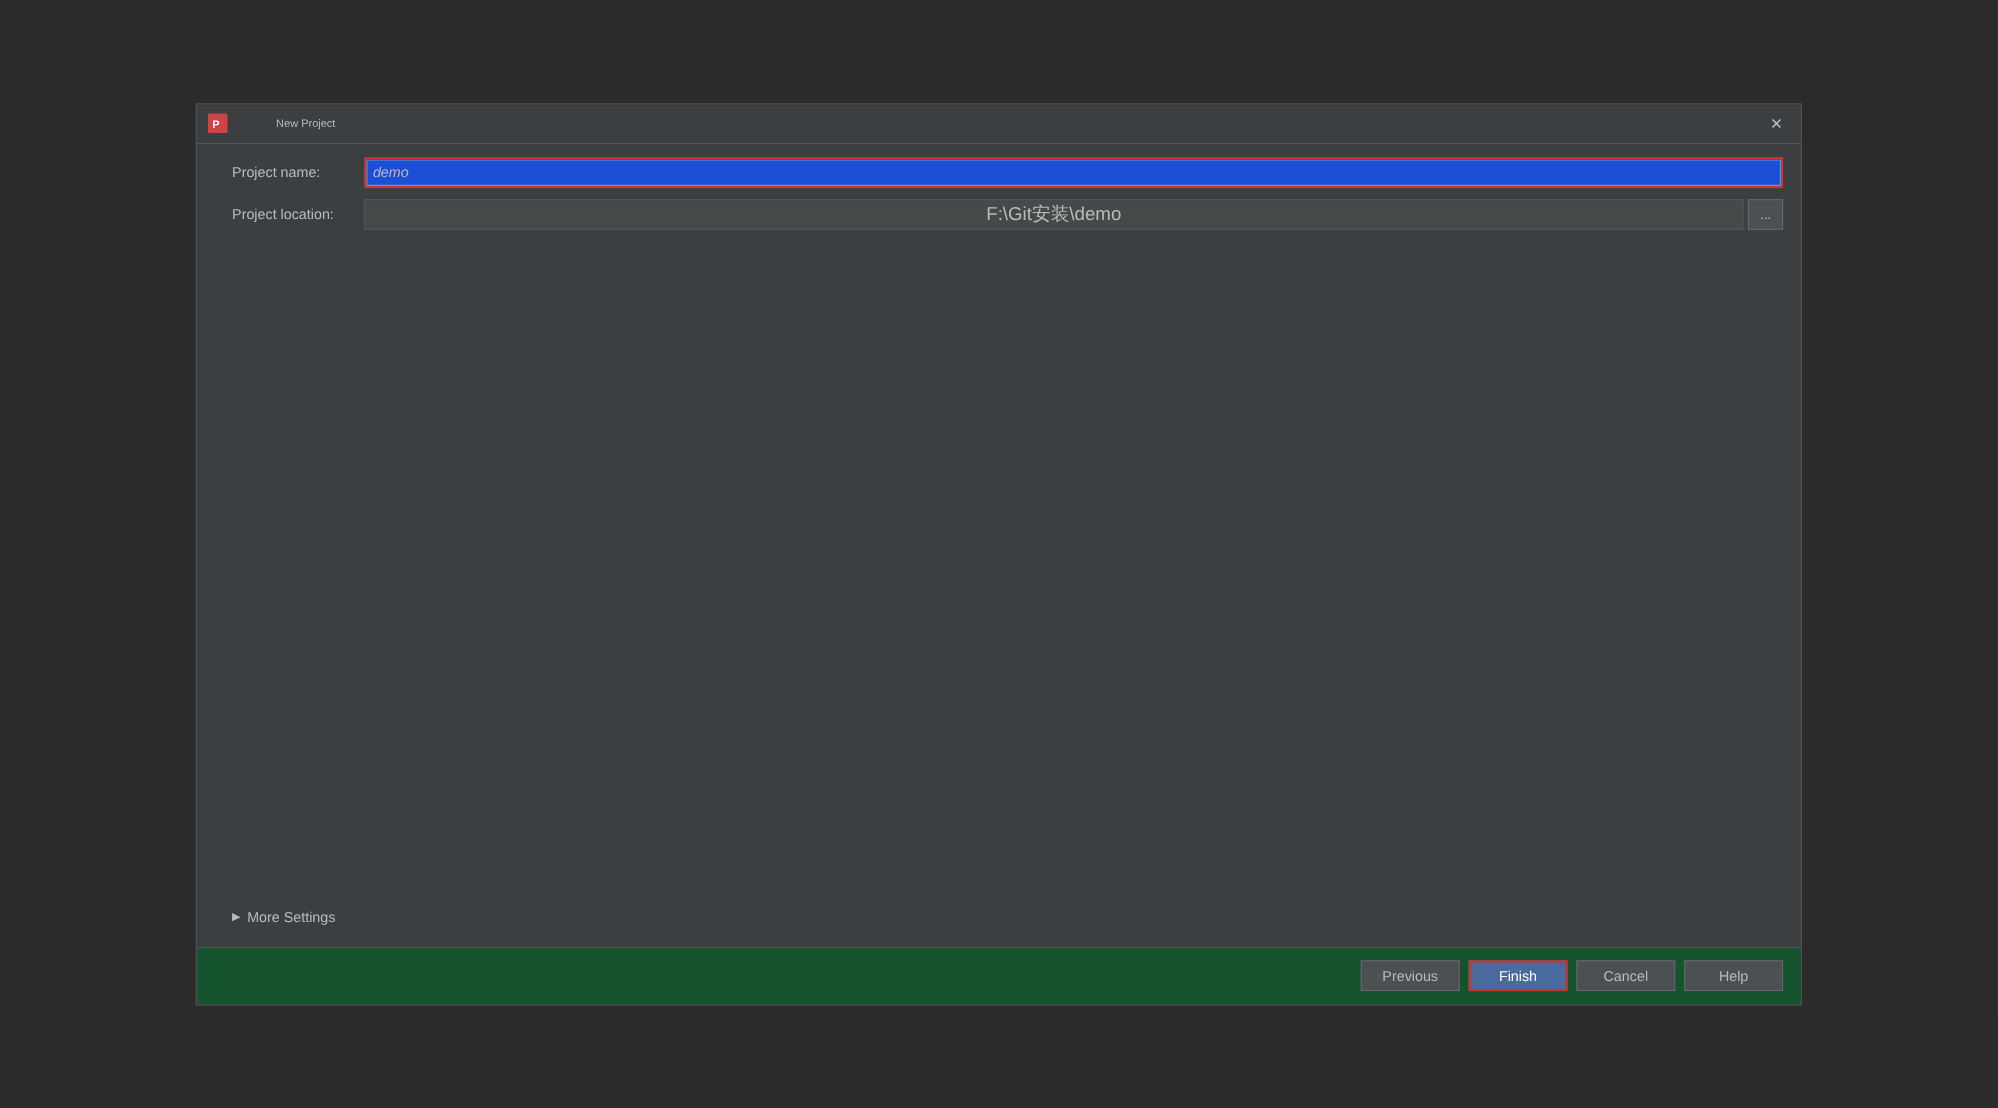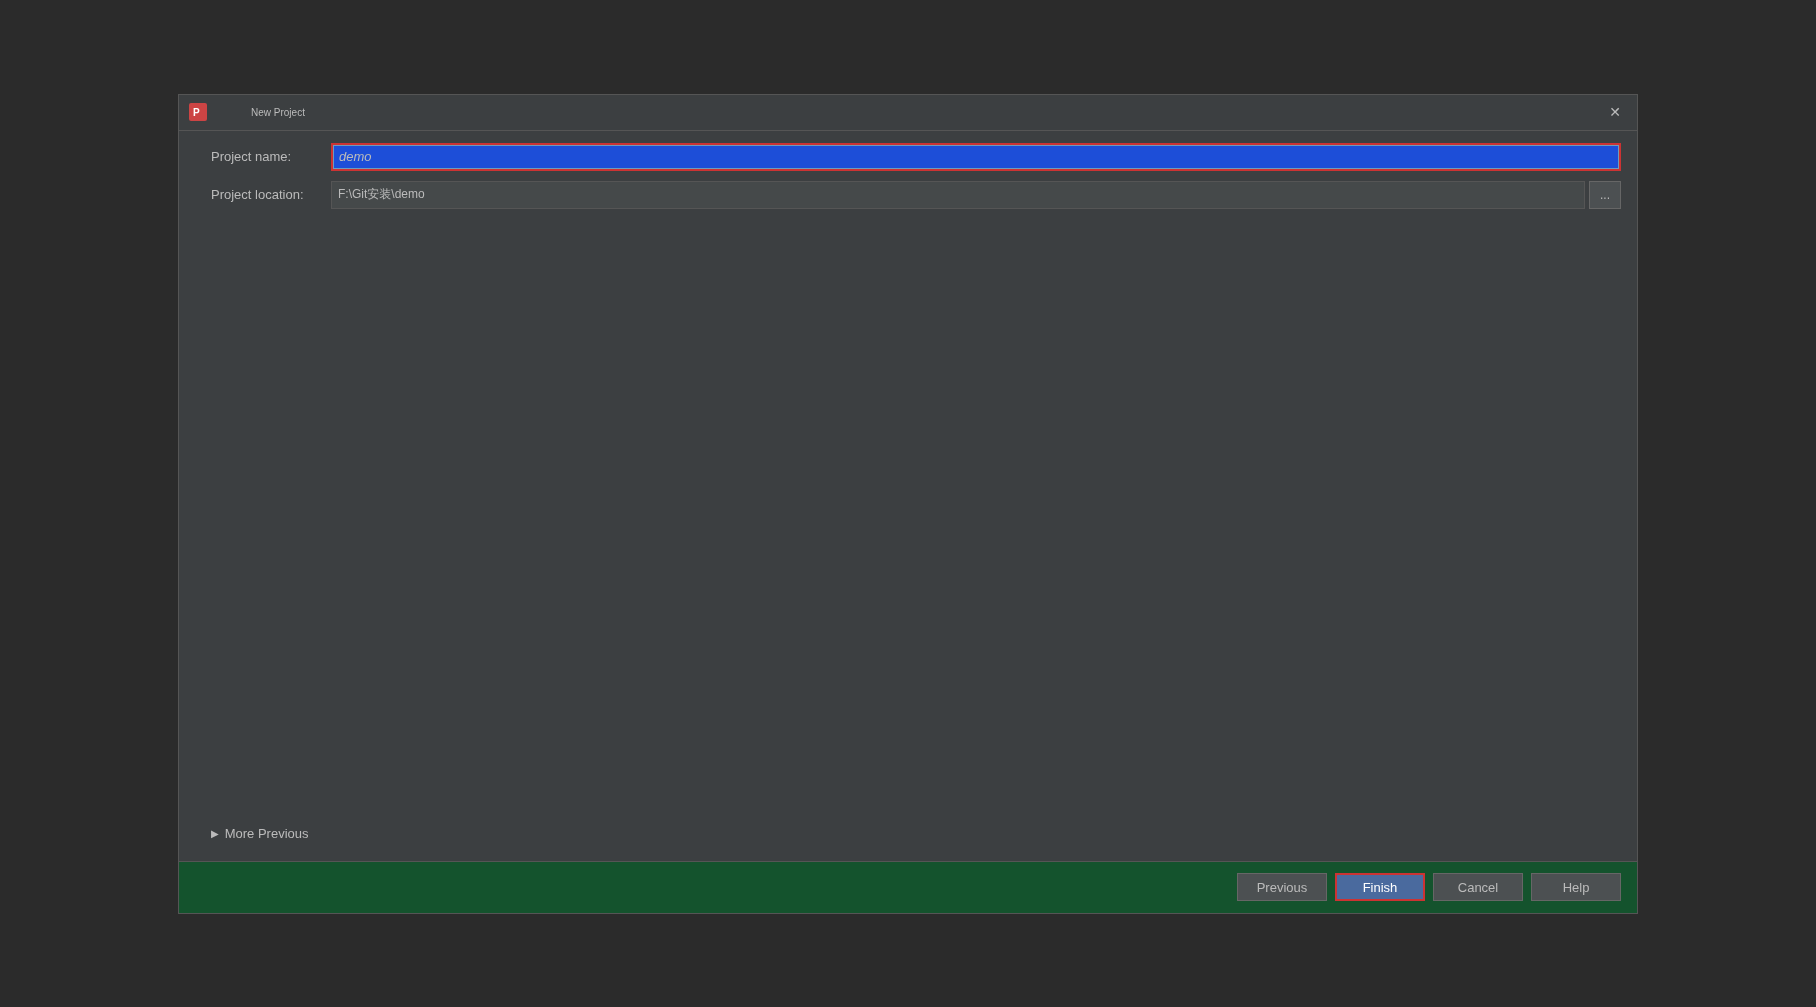--- a/index.html
+++ b/index.html
@@ -117,23 +117,24 @@
       display: flex;
       align-items: center;
     }
 
     .location-input {
       flex: 1;
       height: 28px;
       background: #45494a;
       border: 1px solid #555555;
       color: #bbbbbb;
-      font-size: 12px;
+      font-size: 17px;
       padding: 0 6px;
       outline: none;
+      text-align: center;
     }
 
     .browse-button {
       width: 32px;
       height: 28px;
       background: #4c5052;
       border: 1px solid #666;
       color: #bbbbbb;
       cursor: pointer;
       display: flex;
@@ -222,21 +223,21 @@
     <div class="form-row location-row">
       <label class="form-label">Project location:</label>
       <input class="location-input" type="text" value="F:\Git安装\demo" style="">
       <button class="browse-button">...</button>
     </div>
 
     <div class="spacer"></div>
 
     <div class="more-settings">
       <span class="more-settings-arrow">▶</span>
-      <span>More Previous</span>
+      <span>More Settings</span>
     </div>
 
   </div>
 
   <div class="dialog-footer">
     <button class="footer-button">Previous</button>
     <button class="footer-button finish-button">Finish</button>
     <button class="footer-button">Cancel</button>
     <button class="footer-button">Help</button>
   </div>

